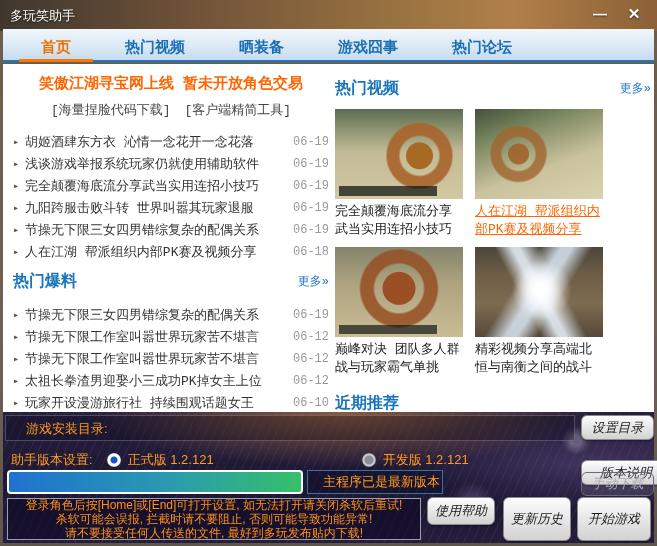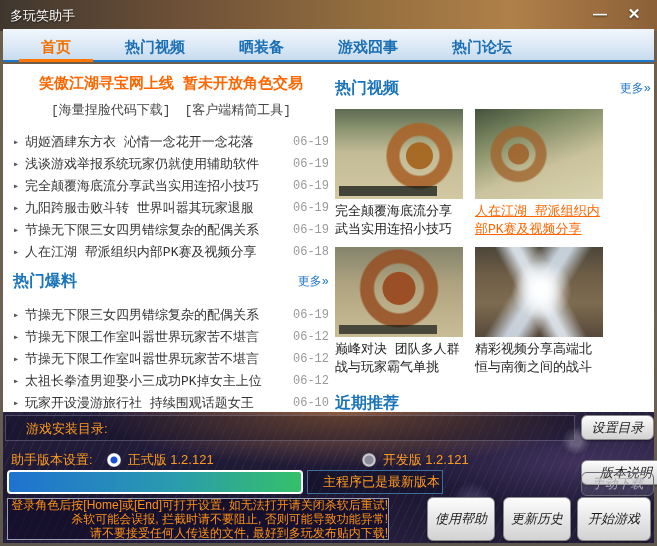--- a/index.html
+++ b/index.html
@@ -91,32 +91,32 @@
   .radio{ width:14px; height:14px; border-radius:50%; margin-right:7px; }
   .radio.on{ background:radial-gradient(circle,#1a52d0 0 3px,#ffffff 4px 6px,#9fb6cc 7px); }
   .radio.off{ background:radial-gradient(circle,#8d8d99 0 4px,#c9c9d2 5px 6px,#77777f 7px); }
   .rlabel{ color:#ff9a20; font-size:13px; }
   .progress{ position:absolute; left:4px; top:58px; width:296px; height:24px;
     border:2px solid #fff; border-radius:4px;
     background:linear-gradient(90deg,#1f72d0 0%,#2a9ab0 55%,#35c06a 100%); }
   .status-box{ position:absolute; left:304px; top:58px; width:136px; height:24px;
     border:1px solid #3d6f9e; background:rgba(8,6,22,.25); color:#ff9a20; font-size:13px;
     line-height:22px; padding-left:15px; white-space:nowrap; }
-  .warn-box{ position:absolute; left:4px; top:86px; width:382px; height:42px;
+  .warn-box{ position:absolute; left:4px; top:86px; width:414px; height:42px;
     border:1px solid #9aa0b0; background:rgba(12,8,36,.55); color:#ff9216; font-size:12px;
-    display:flex; flex-direction:column; justify-content:center; align-items:flex-end; line-height:14px; }
+    display:flex; flex-direction:column; justify-content:center; align-items:center; line-height:14px; }
   .gbtn{ position:absolute; background:linear-gradient(180deg,#fdfdfd 0%,#e9e9e9 45%,#d2d2d2 100%);
     border:1px solid #8a8a8a; border-radius:6px; color:#1a1a1a; font-size:13px;
     display:flex; align-items:center; justify-content:center; cursor:pointer;
     box-shadow:0 1px 2px rgba(0,0,0,.4);font-style:italic; }
   .b-setdir{ left:578px; top:3px;  width:73px; height:25px; }
   .b-verinfo{ left:578px; top:48px; width:90px; height:25px; }
   .b-manual{ left:578px; top:60px; width:73px; height:24px;
     background:rgba(255,255,255,.10); color:#a9a9b4; border-color:#6a6a78; box-shadow:none; }
-  .b-help{ left:424px; top:85px; width:68px; height:44px; }
+  .b-help{ left:424px; top:85px; width:68px; height:28px; }
   .b-hist{ left:500px; top:85px; width:68px; height:44px; }
   .b-start{ left:574px; top:85px; width:74px; height:44px; }
 </style>
 </head>
 <body>
 
 <div class="window">
 
   <div class="titlebar">
     <div class="title">多玩笑助手</div>

